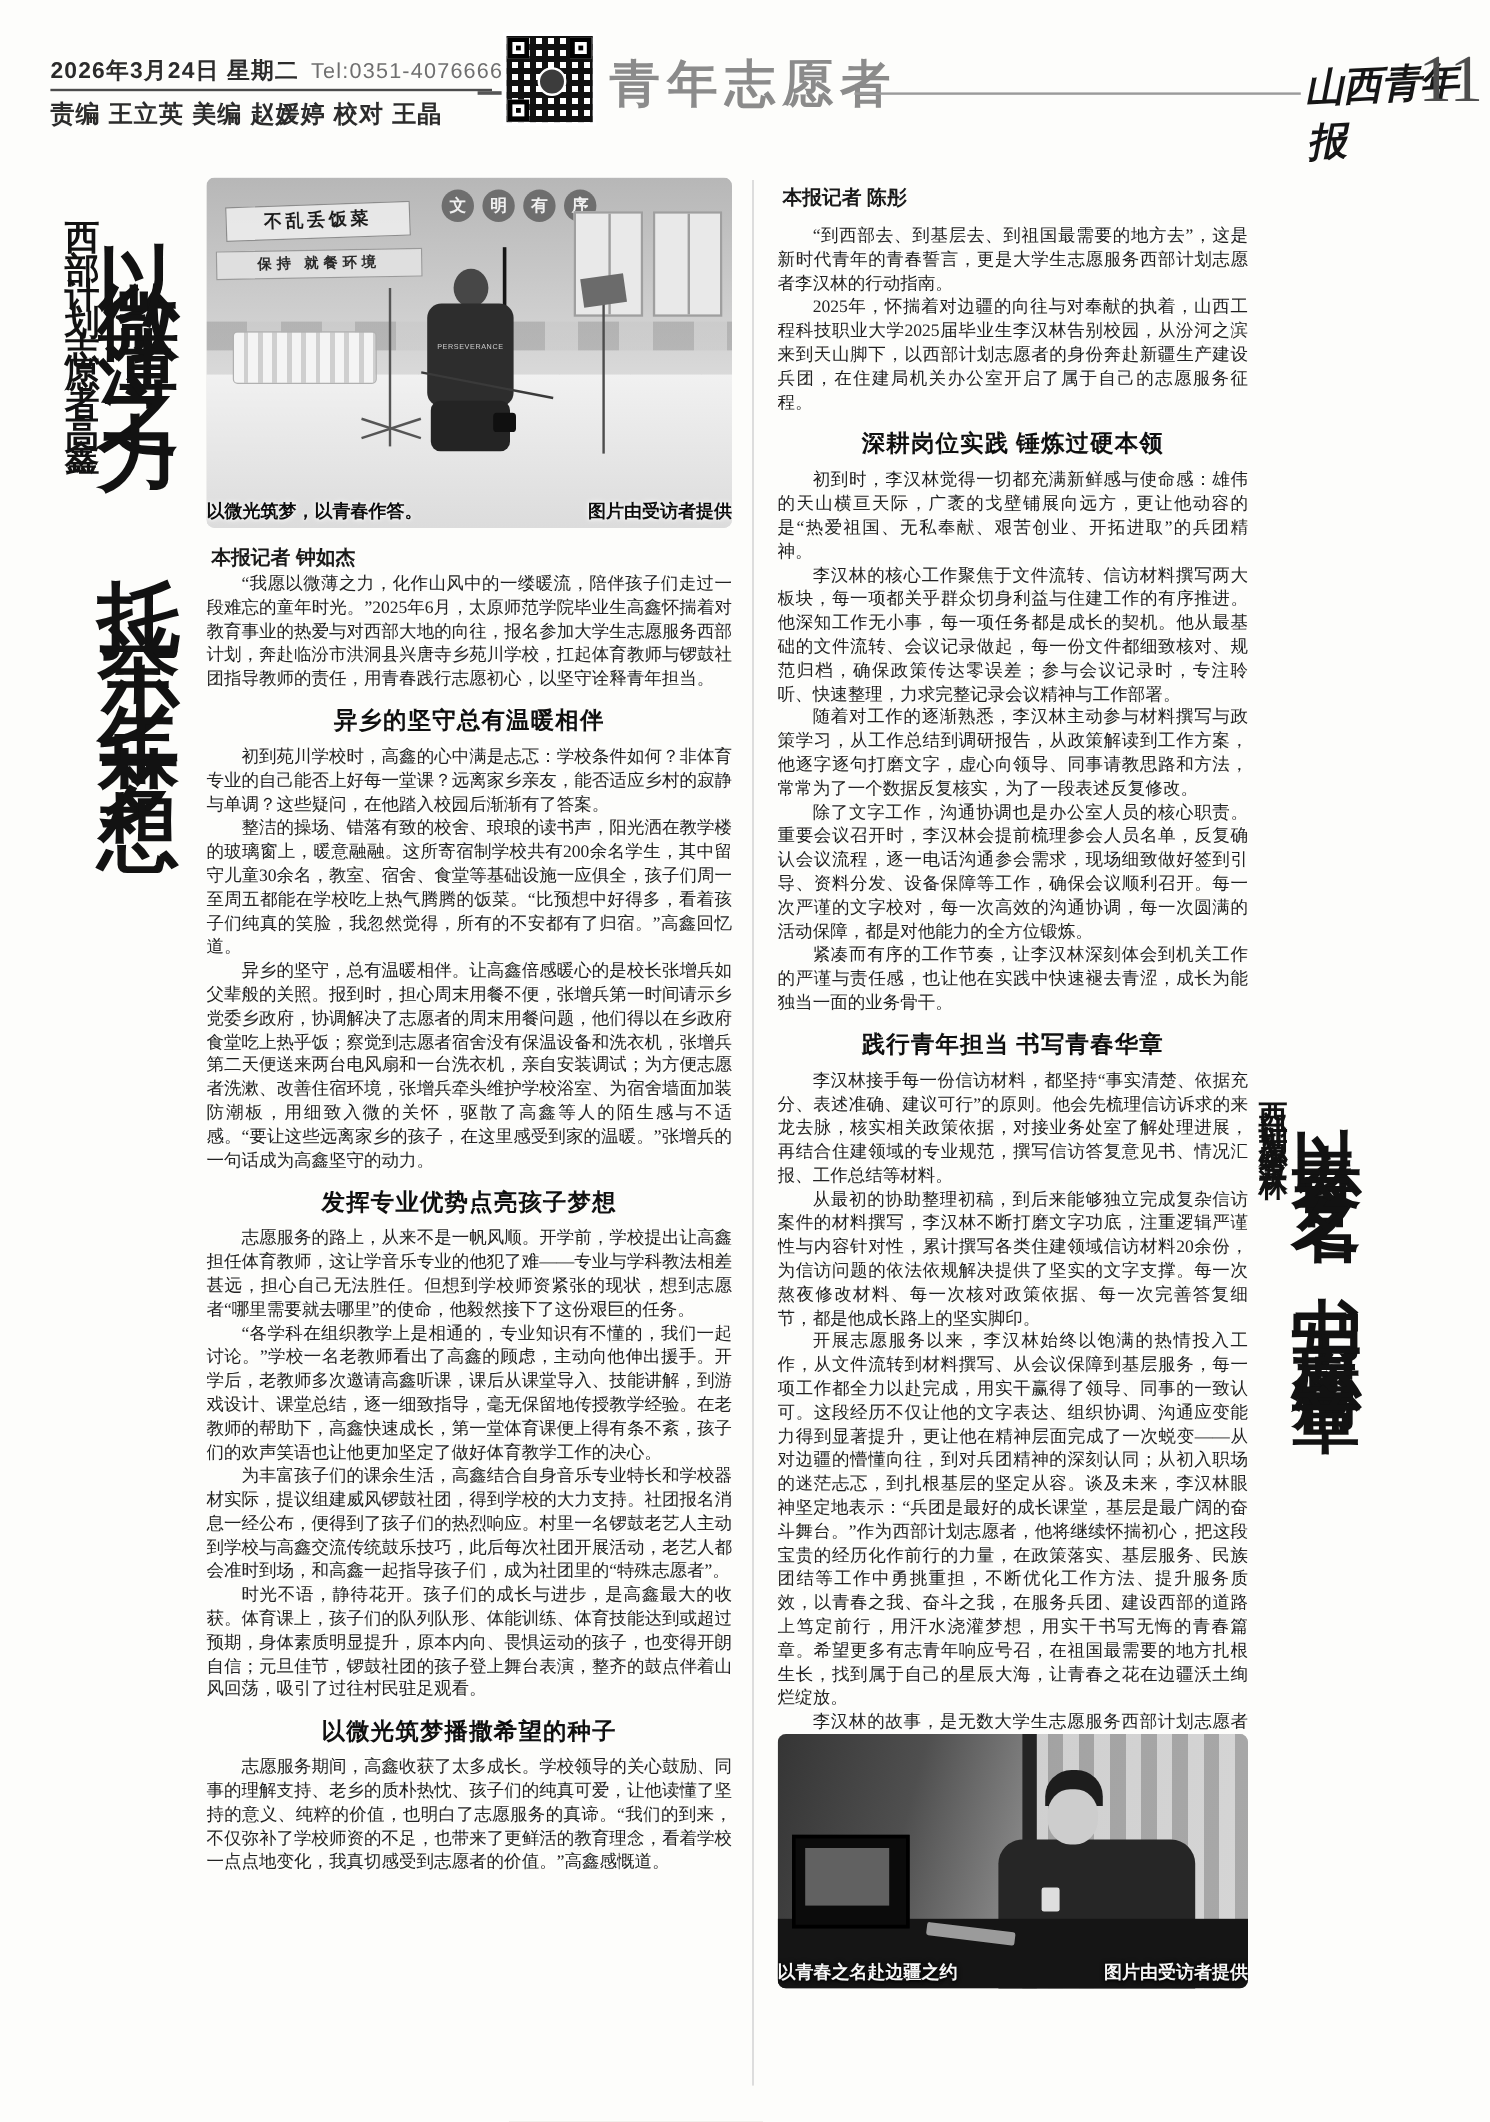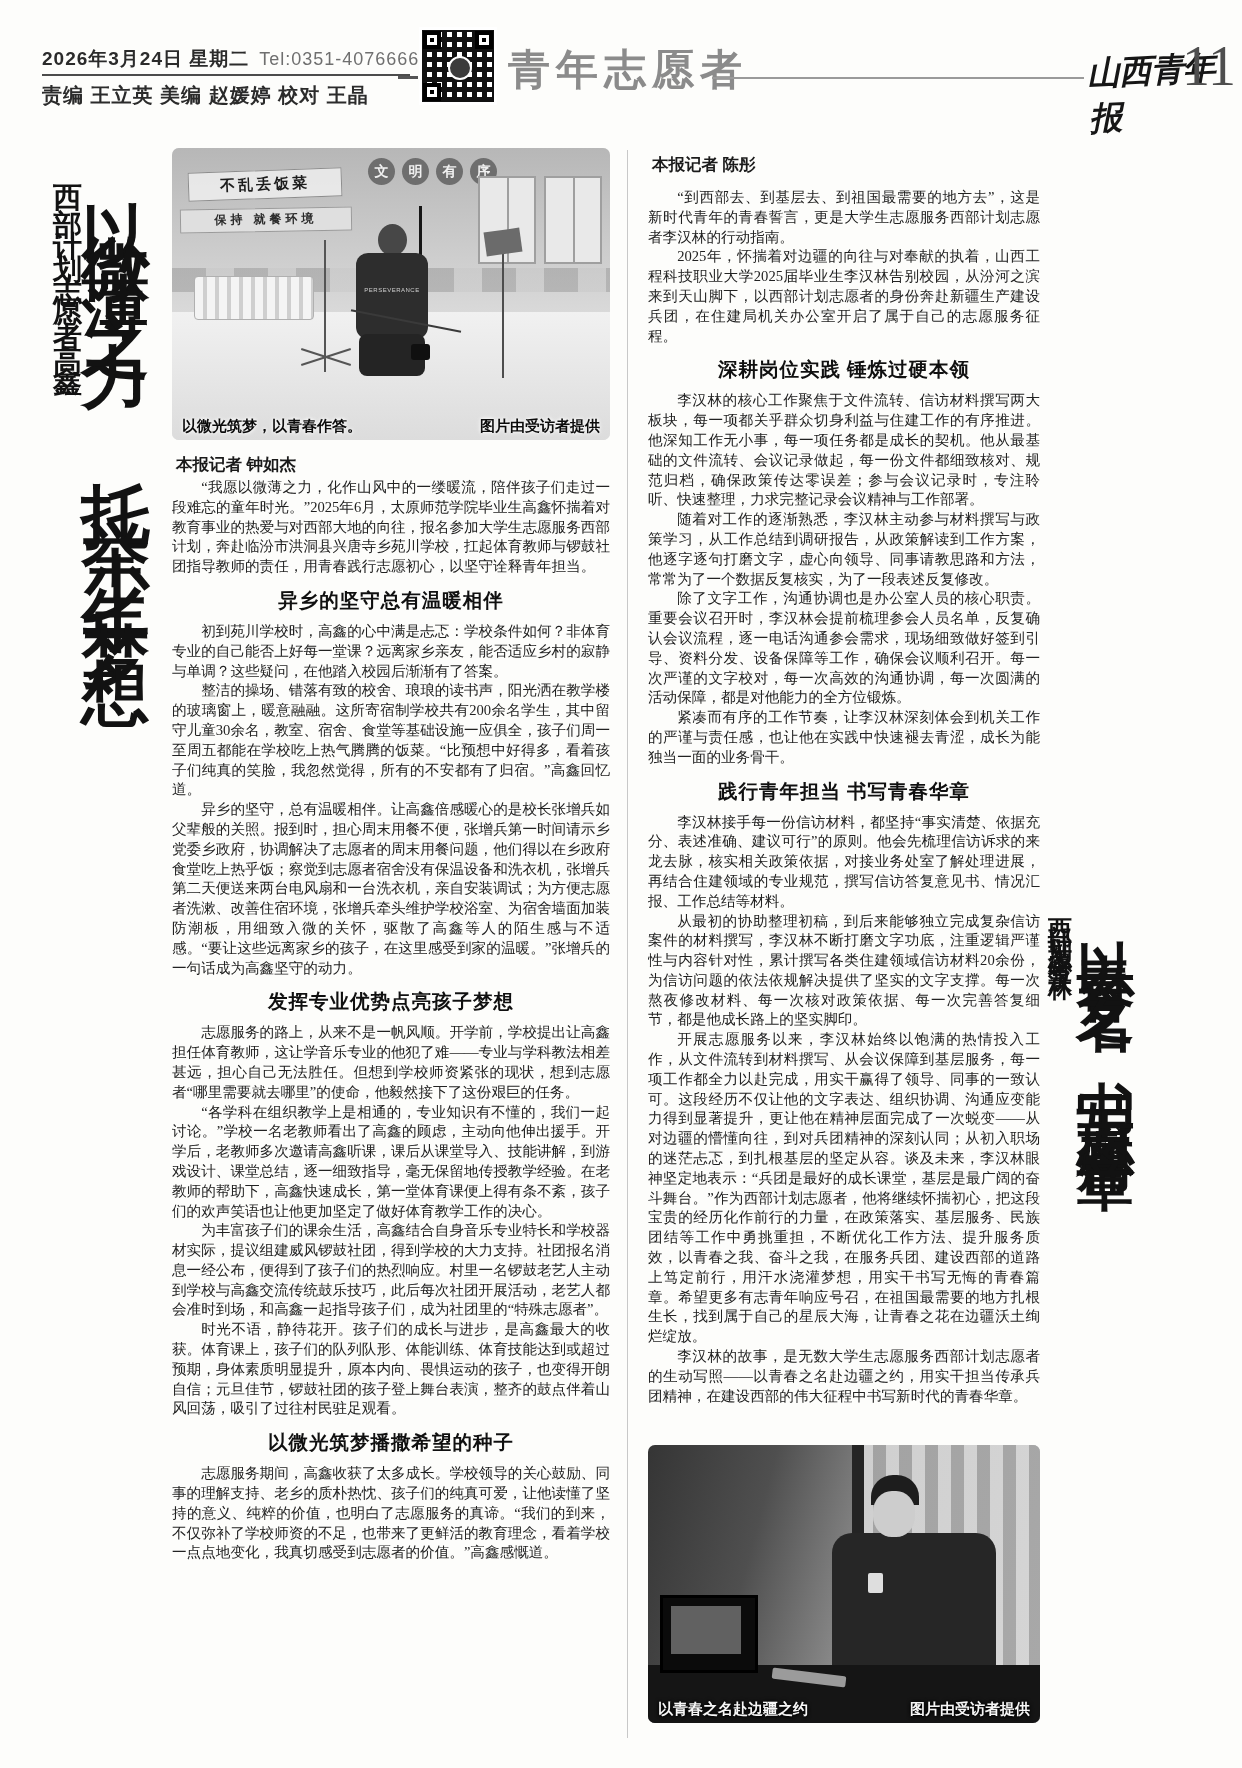--- a/index.html
+++ b/index.html
@@ -48,21 +48,21 @@
           color:#1a1a1a;margin:14px 0 2px 4px;}
   .col-right .byline{margin:4px 0 12px 4px;}
 
   .para{margin:0;text-indent:2em;text-align:justify;font-size:14.6px;line-height:19.8px;color:#222;}
   .sub-head{text-align:center;font-weight:900;font-size:19.5px;margin:10px 0 8px;color:#101010;letter-spacing:1px;}
 
   
   .photo{position:relative;border-radius:7px;overflow:hidden;background:#ddd;}
   .photo-top{width:438px;height:292px;}
   .photo-cap{position:absolute;left:0;right:0;bottom:4px;display:flex;justify-content:space-between;
-             padding:0 10px;font-family:Liberation Serif, serif;font-weight:700;font-size:15px;}
+             padding:0 0;font-family:Liberation Serif, serif;font-weight:700;font-size:15px;}
   .cap-dark span{color:#0c0c0c;text-shadow:0 0 3px #fff,0 0 5px #fff;}
   .cap-light span{color:#f7f7f7;text-shadow:0 1px 3px #000,0 0 4px #000;}
 
   
   .pt-wall{position:absolute;left:0;top:0;width:100%;height:56%;background:linear-gradient(#b7b7b7,#d9d9d9);}
   .pt-floor{position:absolute;left:0;bottom:0;width:100%;height:44%;
             background:linear-gradient(#f1f1f1,#dcdcdc),repeating-linear-gradient(90deg,transparent 0 58px,#cfcfcf 58px 59px);}
   .pt-banner1{position:absolute;left:16px;top:22px;width:152px;height:27px;background:#efefefd9;border:1px solid #8d8d8d;
               transform:rotate(-2deg);text-align:center;font-weight:700;font-size:15px;color:#1c1c1c;line-height:26px;letter-spacing:3px;}
   .pt-banner2{position:absolute;left:8px;top:60px;width:170px;height:22px;background:#e6e6e6c9;border:1px solid #9a9a9a;
@@ -85,21 +85,21 @@
   .pt-erhu{position:absolute;left:247px;top:58px;width:3px;height:146px;background:#161616;}
   .pt-erhubox{position:absolute;left:239px;top:196px;width:19px;height:16px;background:#101010;border-radius:3px;}
   .pt-bow{position:absolute;left:178px;top:172px;width:112px;height:2px;background:#3a3a3a;transform:rotate(11deg);}
   .pt-mic{position:absolute;left:152px;top:92px;width:2px;height:132px;background:#555;}
   .pt-micleg1{position:absolute;left:128px;top:208px;width:52px;height:2px;background:#555;transform:rotate(18deg);}
   .pt-micleg2{position:absolute;left:128px;top:208px;width:52px;height:2px;background:#555;transform:rotate(-18deg);}
   .pt-stand{position:absolute;left:330px;top:96px;width:2px;height:134px;background:#4d4d4d;}
   .pt-standtop{position:absolute;left:313px;top:82px;width:36px;height:24px;background:#6b6b6b;transform:rotate(-8deg);}
 
   
-  .photo-bottom{position:absolute;left:0;top:1295px;width:392px;height:278px;}
+  .photo-bottom{position:absolute;left:0;top:1295px;width:392px;height:212px;}
   .pb-bg{position:absolute;inset:0;background:linear-gradient(105deg,#353535 0%,#4f4f4f 28%,#8f8f8f 55%,#bdbdbd 100%);}
   .pb-curtain{position:absolute;right:0;top:0;width:46%;height:100%;opacity:.9;background:
               repeating-linear-gradient(90deg,#d8d8d8 0 13px,#a6a6a6 13px 26px);}
   .pb-bar{position:absolute;left:52%;top:0;width:12px;height:100%;background:#242424;}
   .pb-hair{position:absolute;left:57%;top:30px;width:48px;height:30px;border-radius:22px 22px 0 0;background:#1d1d1d;}
   .pb-face{position:absolute;left:57.5%;top:46px;width:42px;height:46px;border-radius:45%;background:#cdcdcd;}
   .pb-jacket{position:absolute;left:47%;top:88px;width:164px;height:136px;border-radius:20px 20px 0 0;background:#262626;}
   .pb-badge{position:absolute;left:56%;top:128px;width:15px;height:20px;background:#dedede;border-radius:2px;}
   .pb-desk{position:absolute;left:0;bottom:0;width:100%;height:58px;background:#151515;}
   .pb-monitor{position:absolute;left:12px;bottom:50px;width:92px;height:72px;background:#0b0b0b;border:3px solid #000;}
@@ -193,20 +193,21 @@
   </div>
 
   <div class="divider-v"></div>
 
   <div class="col-right">
     <div class="byline">本报记者 陈彤</div>
     <div class="text-wrap">
         <p class="para">“到西部去、到基层去、到祖国最需要的地方去”，这是新时代青年的青春誓言，更是大学生志愿服务西部计划志愿者李汉林的行动指南。</p>
         <p class="para">2025年，怀揣着对边疆的向往与对奉献的执着，山西工程科技职业大学2025届毕业生李汉林告别校园，从汾河之滨来到天山脚下，以西部计划志愿者的身份奔赴新疆生产建设兵团，在住建局机关办公室开启了属于自己的志愿服务征程。</p>
         <p class="sub-head">深耕岗位实践 锤炼过硬本领</p>
+        <p class="para">初到时，李汉林觉得一切都充满新鲜感与使命感：雄伟的天山横亘天际，广袤的戈壁铺展向远方，更让他动容的是“热爱祖国、无私奉献、艰苦创业、开拓进取”的兵团精神。</p>
         <p class="para">李汉林的核心工作聚焦于文件流转、信访材料撰写两大板块，每一项都关乎群众切身利益与住建工作的有序推进。他深知工作无小事，每一项任务都是成长的契机。他从最基础的文件流转、会议记录做起，每一份文件都细致核对、规范归档，确保政策传达零误差；参与会议记录时，专注聆听、快速整理，力求完整记录会议精神与工作部署。</p>
         <p class="para">随着对工作的逐渐熟悉，李汉林主动参与材料撰写与政策学习，从工作总结到调研报告，从政策解读到工作方案，他逐字逐句打磨文字，虚心向领导、同事请教思路和方法，常常为了一个数据反复核实，为了一段表述反复修改。</p>
         <p class="para">除了文字工作，沟通协调也是办公室人员的核心职责。重要会议召开时，李汉林会提前梳理参会人员名单，反复确认会议流程，逐一电话沟通参会需求，现场细致做好签到引导、资料分发、设备保障等工作，确保会议顺利召开。每一次严谨的文字校对，每一次高效的沟通协调，每一次圆满的活动保障，都是对他能力的全方位锻炼。</p>
         <p class="para">紧凑而有序的工作节奏，让李汉林深刻体会到机关工作的严谨与责任感，也让他在实践中快速褪去青涩，成长为能独当一面的业务骨干。</p>
         <p class="sub-head">践行青年担当 书写青春华章</p>
         <p class="para">李汉林接手每一份信访材料，都坚持“事实清楚、依据充分、表述准确、建议可行”的原则。他会先梳理信访诉求的来龙去脉，核实相关政策依据，对接业务处室了解处理进展，再结合住建领域的专业规范，撰写信访答复意见书、情况汇报、工作总结等材料。</p>
         <p class="para">从最初的协助整理初稿，到后来能够独立完成复杂信访案件的材料撰写，李汉林不断打磨文字功底，注重逻辑严谨性与内容针对性，累计撰写各类住建领域信访材料20余份，为信访问题的依法依规解决提供了坚实的文字支撑。每一次熬夜修改材料、每一次核对政策依据、每一次完善答复细节，都是他成长路上的坚实脚印。</p>
         <p class="para">开展志愿服务以来，李汉林始终以饱满的热情投入工作，从文件流转到材料撰写、从会议保障到基层服务，每一项工作都全力以赴完成，用实干赢得了领导、同事的一致认可。这段经历不仅让他的文字表达、组织协调、沟通应变能力得到显著提升，更让他在精神层面完成了一次蜕变——从对边疆的懵懂向往，到对兵团精神的深刻认同；从初入职场的迷茫忐忑，到扎根基层的坚定从容。谈及未来，李汉林眼神坚定地表示：“兵团是最好的成长课堂，基层是最广阔的奋斗舞台。”作为西部计划志愿者，他将继续怀揣初心，把这段宝贵的经历化作前行的力量，在政策落实、基层服务、民族团结等工作中勇挑重担，不断优化工作方法、提升服务质效，以青春之我、奋斗之我，在服务兵团、建设西部的道路上笃定前行，用汗水浇灌梦想，用实干书写无悔的青春篇章。希望更多有志青年响应号召，在祖国最需要的地方扎根生长，找到属于自己的星辰大海，让青春之花在边疆沃土绚烂绽放。</p>
         <p class="para">李汉林的故事，是无数大学生志愿服务西部计划志愿者的生动写照——以青春之名赴边疆之约，用实干担当传承兵团精神，在建设西部的伟大征程中书写新时代的青春华章。</p>
       </div>

